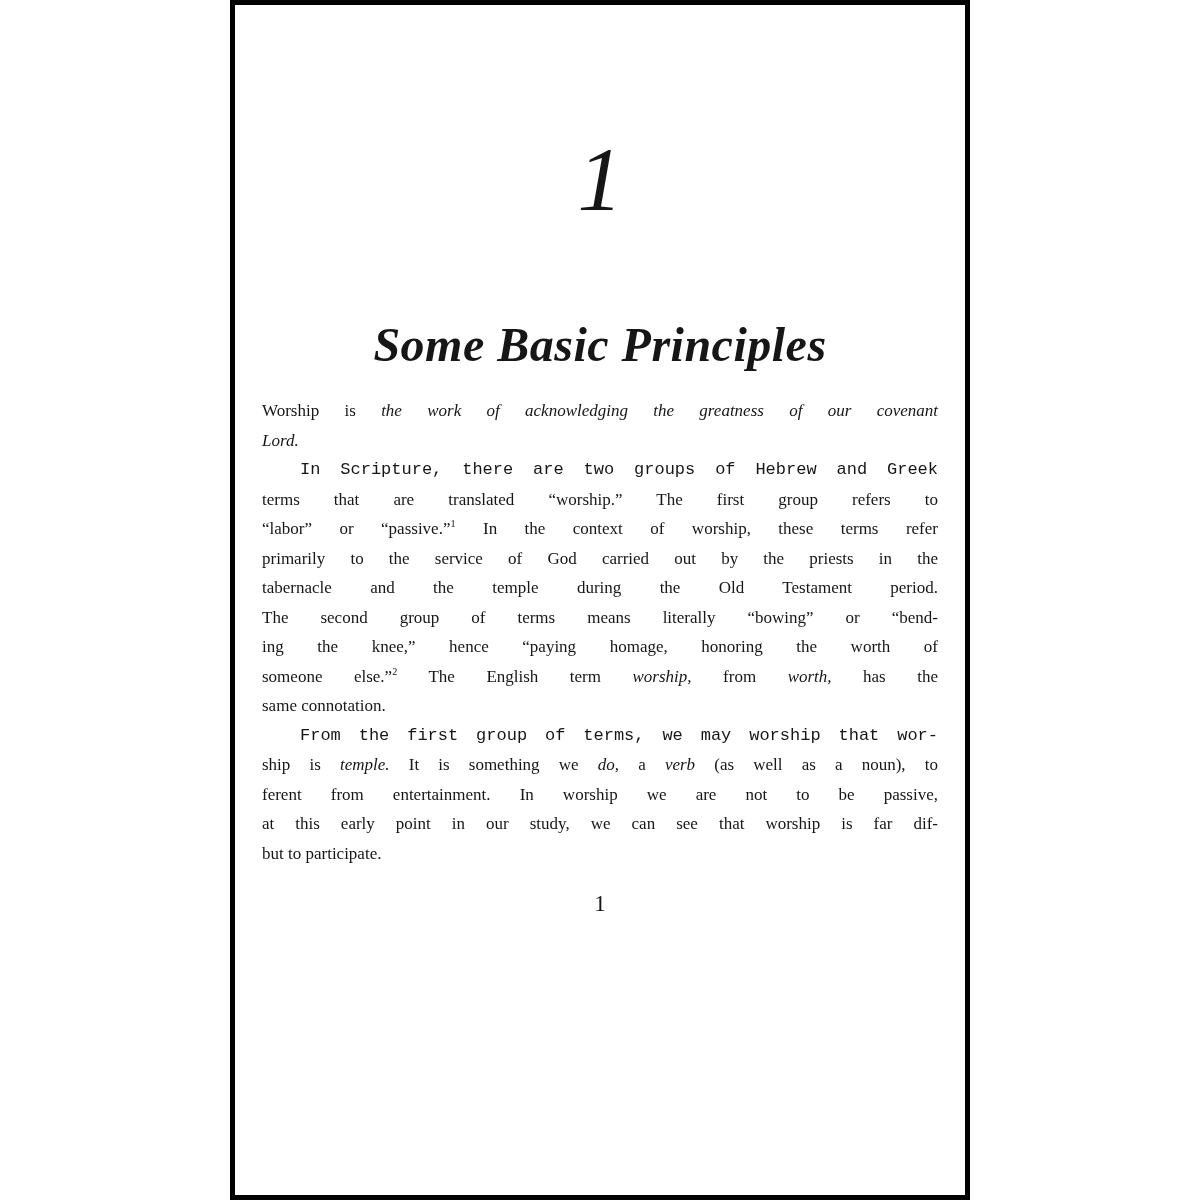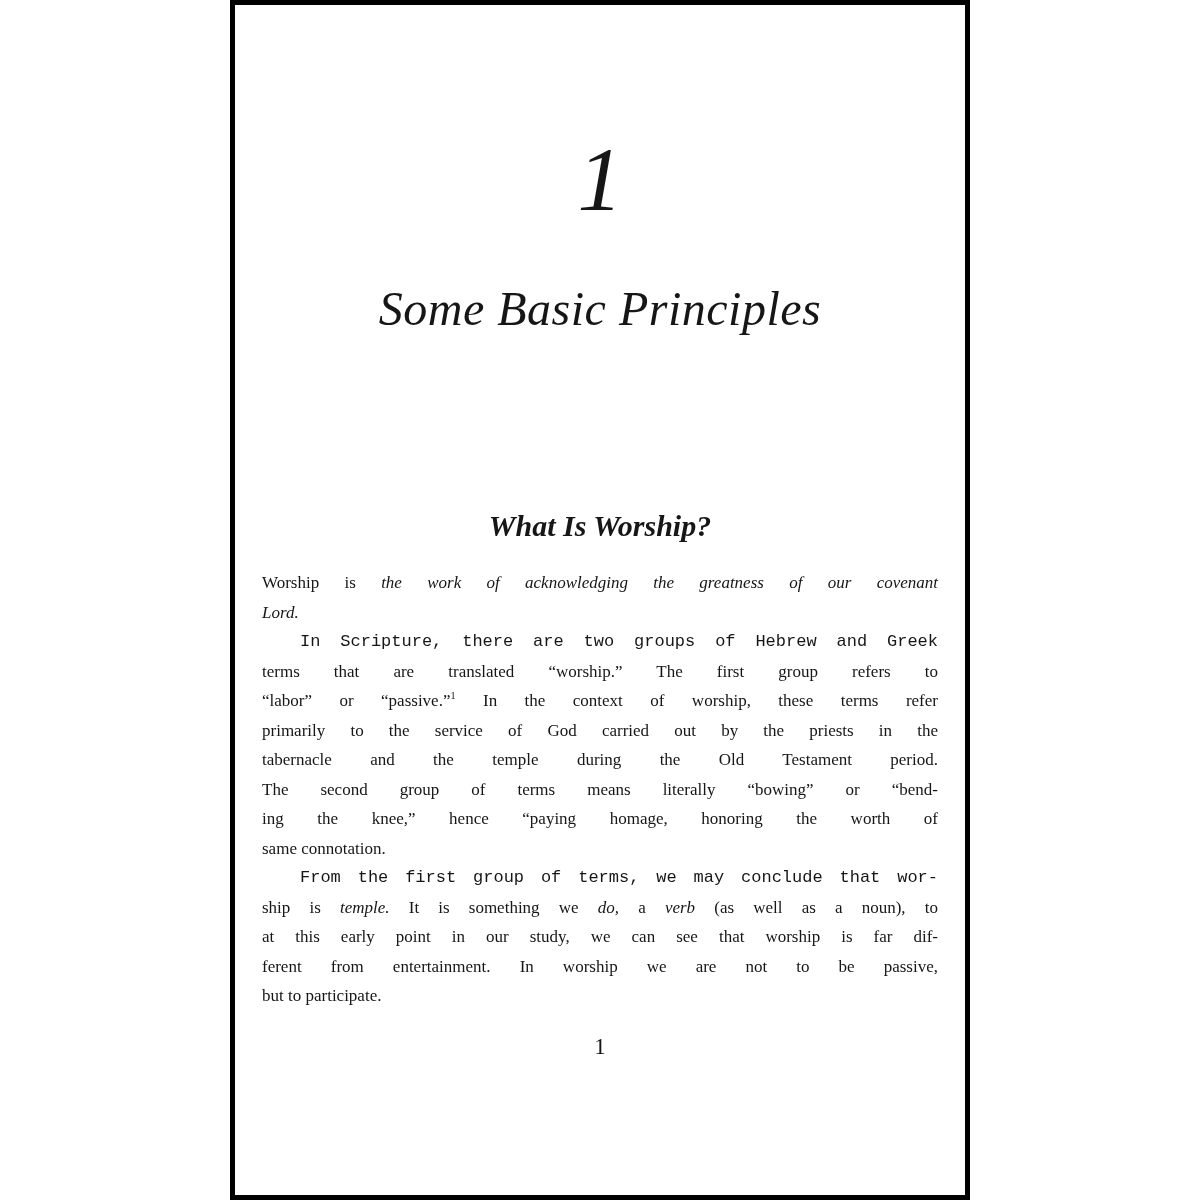--- a/index.html
+++ b/index.html
@@ -31,26 +31,26 @@
   .chapter-number {
     margin-top: 0;
     padding-top: 130px;
     text-align: center;
     font-style: italic;
     font-size: 90px;
     line-height: 1;
     font-weight: 500;
   }
   .chapter-title {
-    margin-top: 56px;
+    margin-top: 92px;
     text-align: center;
     font-style: italic;
     font-size: 48px;
     line-height: 1.15;
-    font-weight: 400;
+    font-weight: 700;
     letter-spacing: 0.5px;
   }
   .section-heading {
     margin-top: 172px;
     text-align: center;
     font-style: italic;
     font-weight: bold;
     font-size: 30px;
     line-height: 1.2;
   }
@@ -86,33 +86,33 @@
     line-height: 28px;
   }
 </style>
 </head>
 <body>
 
 <div class="book-page">
   <div class="inner">
     <div class="chapter-number">1</div>
     <div class="chapter-title">Some Basic Principles</div>
-    <div class="section-heading">What Is Worship?</div>
     <div class="body-text">
         <div class="line"><span>Worship is </span><span class="it">the work of acknowledging the greatness of our covenant</span></div>
         <div class="line last"><span class="it">Lord.</span></div>
         <div class="line indent"><span>In Scripture, there are two groups of Hebrew and Greek</span></div>
         <div class="line"><span>terms that are translated “worship.” The first group refers to</span></div>
         <div class="line"><span>“labor” or “passive.”</span><sup>1</sup><span> In the context of worship, these terms refer</span></div>
         <div class="line"><span>primarily to the service of God carried out by the priests in the</span></div>
         <div class="line"><span>tabernacle and the temple during the Old Testament period.</span></div>
         <div class="line"><span>The second group of terms means literally “bowing” or “bend-</span></div>
         <div class="line"><span>ing the knee,” hence “paying homage, honoring the worth of</span></div>
+        <div class="line"><span>someone else.”</span><sup>2</sup><span> The English term </span><span class="it">worship,</span><span> from </span><span class="it">worth,</span><span> has the</span></div>
         <div class="line last"><span>same connotation.</span></div>
-        <div class="line indent"><span>From the first group of terms, we may conclude that wor-</span></div>
+        <div class="line indent"><span>From the first group of terms, we may worship that wor-</span></div>
         <div class="line"><span>ship is </span><span class="it">temple.</span><span> It is something we </span><span class="it">do,</span><span> a </span><span class="it">verb</span><span> (as well as a noun), to</span></div>
+        <div class="line"><span>ferent from entertainment. In worship we are not to be passive,</span></div>
         <div class="line"><span>at this early point in our study, we can see that worship is far dif-</span></div>
-        <div class="line"><span>ferent from entertainment. In worship we are not to be passive,</span></div>
         <div class="line last"><span>but to participate.</span></div>
       </div>
     <div class="page-number">1</div>
   </div>
 </div>
 
 </body></html>

